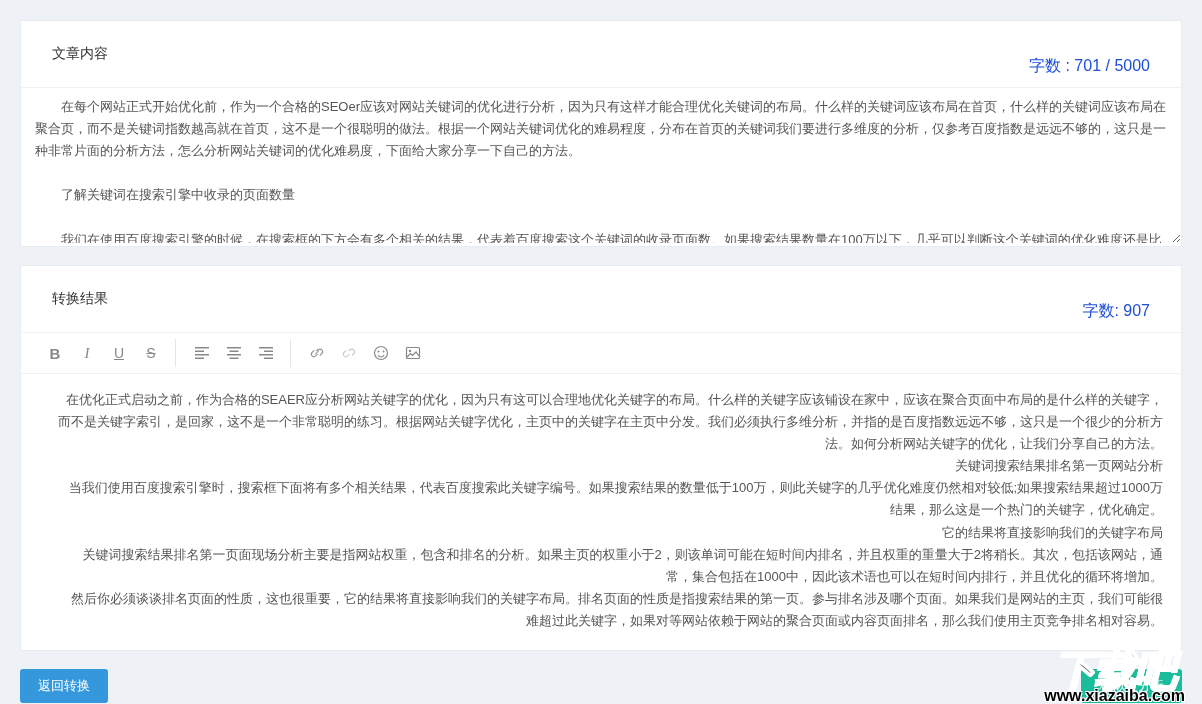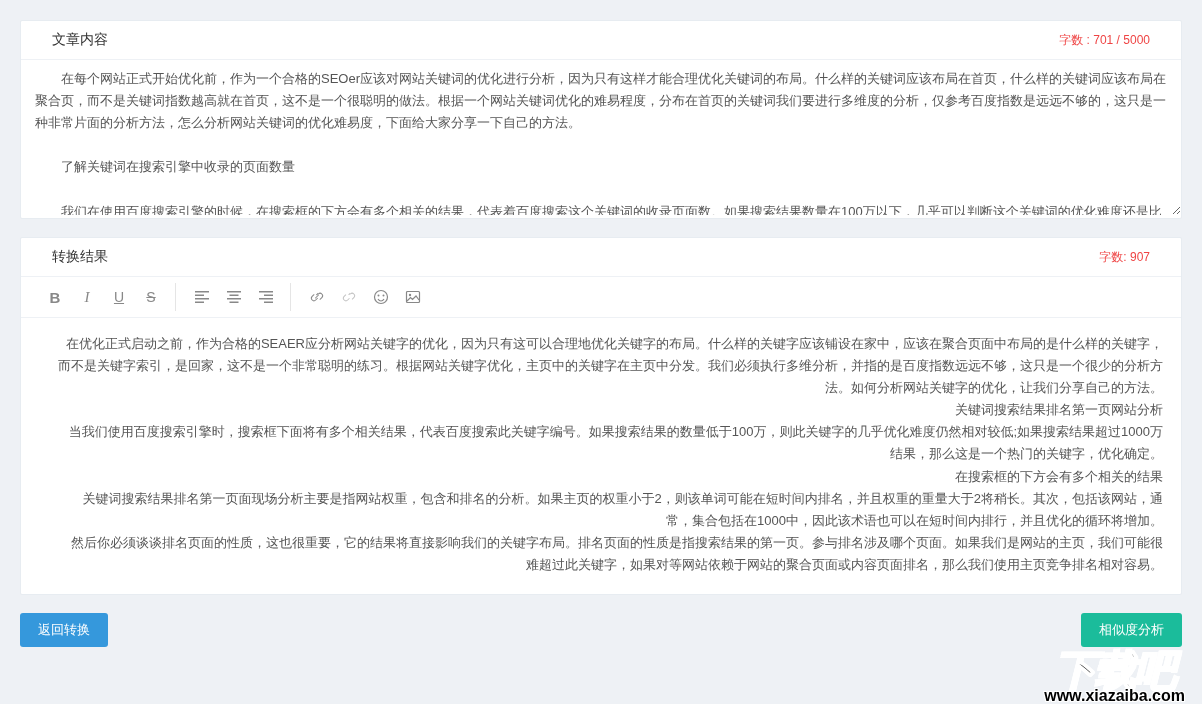--- a/index.html
+++ b/index.html
@@ -36,22 +36,23 @@
     .section-header {
       display: flex;
       justify-content: space-between;
       align-items: center;
       padding: 10px 31px;
       border-bottom: 1px solid #eef1f5;
       color: #333;
       font-size: 14px;
     }
     .section-header .count {
-      font-size: 12px;
-      color: #ef4444;
+      font-size: 16px;
+      color: #1d4ed8;
+      margin-top: 25px;
     }
     .content-textarea {
       width: 100%;
       min-height: 155px;
       border: none;
       outline: none;
       padding: 8px 14px;
       font-size: 13px;
       color: #555;
       line-height: 1.7;
@@ -229,21 +230,21 @@
               <circle cx="5" cy="6" r="1.2"></circle>
               <path d="M2 12l3.5-3.5 2 2L11 7l3 4" fill="none" stroke="currentColor" stroke-width="1.2"></path>
             </svg>
         </div>
       </div>
     </div>
     <div class="result-content" id="result-body">
         <p>在优化正式启动之前，作为合格的SEAER应分析网站关键字的优化，因为只有这可以合理地优化关键字的布局。什么样的关键字应该铺设在家中，应该在聚合页面中布局的是什么样的关键字，而不是关键字索引，是回家，这不是一个非常聪明的练习。根据网站关键字优化，主页中的关键字在主页中分发。我们必须执行多维分析，并指的是百度指数远远不够，这只是一个很少的分析方法。如何分析网站关键字的优化，让我们分享自己的方法。</p>
         <p>关键词搜索结果排名第一页网站分析</p>
         <p>当我们使用百度搜索引擎时，搜索框下面将有多个相关结果，代表百度搜索此关键字编号。如果搜索结果的数量低于100万，则此关键字的几乎优化难度仍然相对较低;如果搜索结果超过1000万结果，那么这是一个热门的关键字，优化确定。</p>
-        <p>在搜索框的下方会有多个相关的结果</p>
+        <p>它的结果将直接影响我们的关键字布局</p>
         <p>关键词搜索结果排名第一页面现场分析主要是指网站权重，包含和排名的分析。如果主页的权重小于2，则该单词可能在短时间内排名，并且权重的重量大于2将稍长。其次，包括该网站，通常，集合包括在1000中，因此该术语也可以在短时间内排行，并且优化的循环将增加。</p>
         <p>然后你必须谈谈排名页面的性质，这也很重要，它的结果将直接影响我们的关键字布局。排名页面的性质是指搜索结果的第一页。参与排名涉及哪个页面。如果我们是网站的主页，我们可能很难超过此关键字，如果对等网站依赖于网站的聚合页面或内容页面排名，那么我们使用主页竞争排名相对容易。</p>
       </div>
   </div>
 
   <div class="btn-row">
     <button class="btn btn-blue">返回转换</button>
     <button class="btn btn-green">相似度分析</button>
   </div>
 

